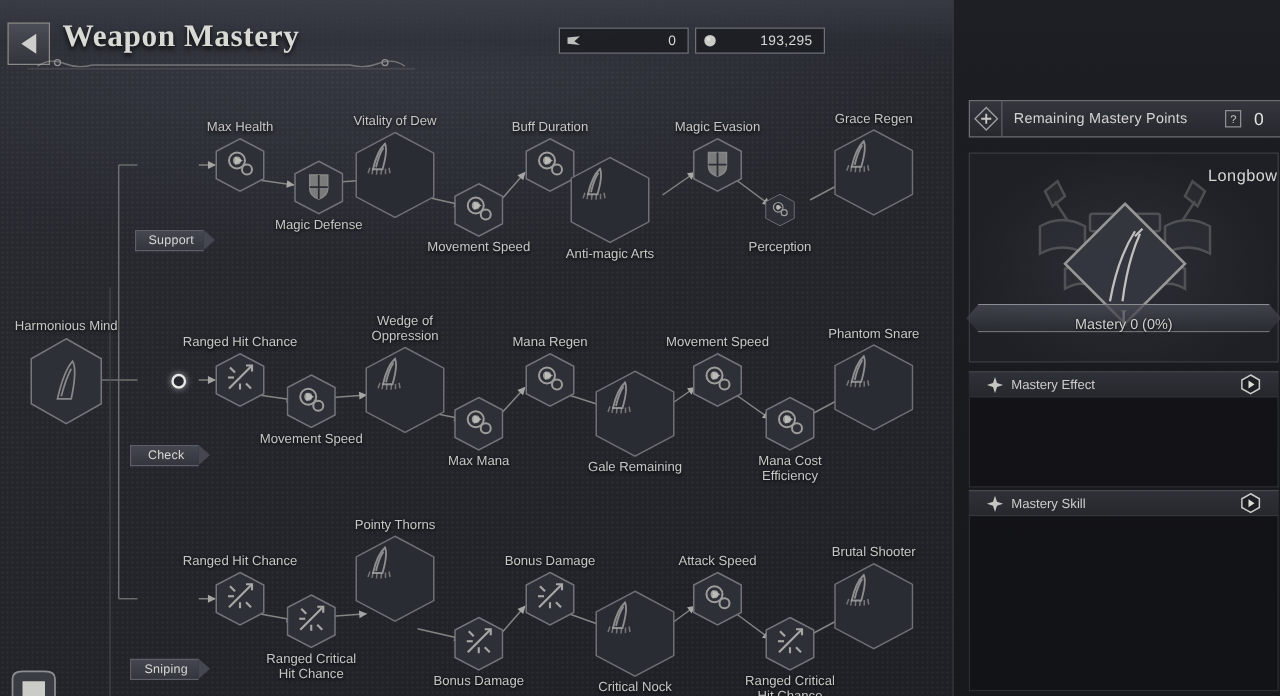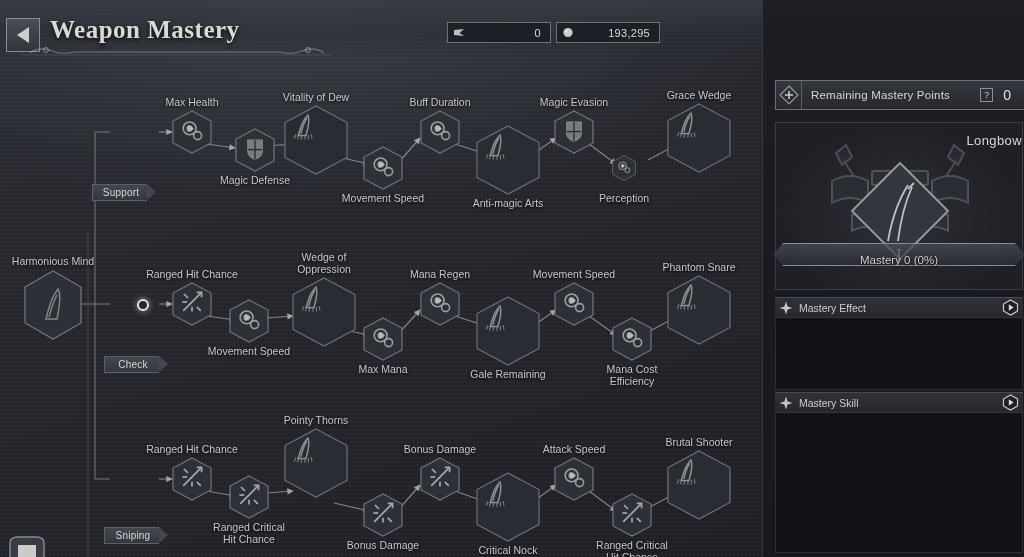--- a/index.html
+++ b/index.html
@@ -185,21 +185,21 @@
     border-bottom:1px solid #8a8c90;
     clip-path: polygon(10px 0, calc(100% - 10px) 0, 100% 50%, calc(100% - 10px) 100%, 10px 100%, 0 50%);
   }
   .mbar-text { position:relative; z-index:2; text-shadow:0 1px 2px #000; }
 
   .section-hd {
     position:absolute; left:12px; width:248px; height:21px;
     border-top:1px solid #494b51;
     border-bottom:1px solid #35373d;
     background: linear-gradient(180deg,#2f3138,#26282d);
-    display:flex; align-items:center; padding:0 4px;
+    display:flex; align-items:center; padding:0 14px;
     cursor:pointer;
   }
   .section-hd .sicon { width:14px;height:14px; flex:0 0 14px; display:flex;align-items:center;justify-content:center; }
   .section-hd .stitle { flex:1; font-size:10.5px; color:#cdcecb; padding-left:6px; }
   .play-hex { width:17px;height:17px; flex:0 0 17px; display:flex;align-items:center;justify-content:center; cursor:pointer; }
   .section-body {
     position:absolute; left:12px; width:248px;
     background: rgba(17,18,22,.75);
     border:1px solid #2c2e33; border-top:none;
   }
@@ -307,21 +307,21 @@
         <g opacity=".55" fill="none" stroke="#cfd0cb" stroke-width="1.4">
           <path d="M24 50 Q29 28 36 20 Q40 26 35 50 Z"></path>
           <path d="M27 48 Q31 33 35 26"></path>
         </g>
       </svg>
       <span class="node-label above">Harmonious Mind</span>
     </div>
 
     <div class="marker-o"></div>
 
-    <div class="branch-tag" style="left:92px; top:124px; width:55px;">
+    <div class="branch-tag" style="left:108px; top:124px; width:55px;">
       <span>Support</span>
     </div>
     <div class="branch-tag" style="left:104px; top:296px; width:55px;">
       <span>Check</span>
     </div>
     <div class="branch-tag" style="left:104px; top:467px; width:55px;">
       <span>Sniping</span>
     </div>
 
     <div id="nodes-layer">
@@ -391,21 +391,21 @@
               <g fill="none" stroke="#b9bab6" stroke-width="1.6" opacity=".8">
                 <circle cx="17.6" cy="18.400000000000002" r="6.4"></circle>
                 <circle cx="17.6" cy="18.400000000000002" r="2.4" fill="#b9bab6"></circle>
                 <circle cx="25.6" cy="25.6" r="4"></circle>
               </g>
               <path d="M16 15.2 L22.400000000000002 18.400000000000002 L16 22 Z" fill="#c5c6c2" opacity=".75"></path>
             </g>
           </svg>
           <span class="node-label above">Buff Duration</span>
         </div>
-        <div class="node" style="left: 476px; top: 65px; width: 64px; height: 70px;">
+        <div class="node" style="left: 456px; top: 65px; width: 64px; height: 70px;">
           <svg class="hexwrap" width="64" height="70" viewBox="0 0 64 70">
             <polygon points="32,1 63,17.5 63,52.5 32,69 1,52.5 1,17.5" fill="#2a2c33" stroke="#6e7075" stroke-width="1.2"></polygon>
             <g>
               <g fill="none" stroke="#cfd0cb" stroke-width="1.5" opacity=".6">
                 <path d="M14.399999999999999 30.4 Q17.6 16 24 10 Q26.400000000000002 15.2 22 30.4 Z"></path>
                 <path d="M16.8 28.799999999999997 Q19.2 18.400000000000002 22.799999999999997 13.200000000000001"></path>
               </g>
               <g stroke="#b3b4b0" stroke-width="1.2" opacity=".55">
                 <path d="M10.4 33.6 L12 29.2"></path>
                 <path d="M13.600000000000001 34.4 L14.399999999999999 29.6"></path>
@@ -454,21 +454,21 @@
               <g stroke="#b3b4b0" stroke-width="1.2" opacity=".55">
                 <path d="M10.4 33.6 L12 29.2"></path>
                 <path d="M13.600000000000001 34.4 L14.399999999999999 29.6"></path>
                 <path d="M17.2 34.8 L17.6 30.4"></path>
                 <path d="M20.8 34.8 L21.200000000000003 30.4"></path>
                 <path d="M24.4 34.4 L24.4 30"></path>
                 <path d="M28 33.6 L27.200000000000003 29.2"></path>
               </g>
             </g>
           </svg>
-          <span class="node-label above">Grace Wedge</span>
+          <span class="node-label above">Grace Regen</span>
         </div>
         <div class="node" style="left: 172px; top: 222px; width: 40px; height: 44px;">
           <svg class="hexwrap" width="40" height="44" viewBox="0 0 40 44">
             <polygon points="20,1 39,11 39,33 20,43 1,33 1,11" fill="#2e3037" stroke="#72747a" stroke-width="1.2"></polygon>
             <g>
               <g stroke="#c2c3bf" stroke-width="1.7" fill="none" opacity=".82">
                 <path d="M11.200000000000001 28.799999999999997 L28.799999999999997 11.200000000000001"></path>
                 <path d="M24.8 10.4 L29.6 10.4 L29.6 15.2"></path>
                 <path d="M12 12 L16 16"></path>
                 <path d="M24.8 24.8 L28.799999999999997 28.799999999999997"></path>

